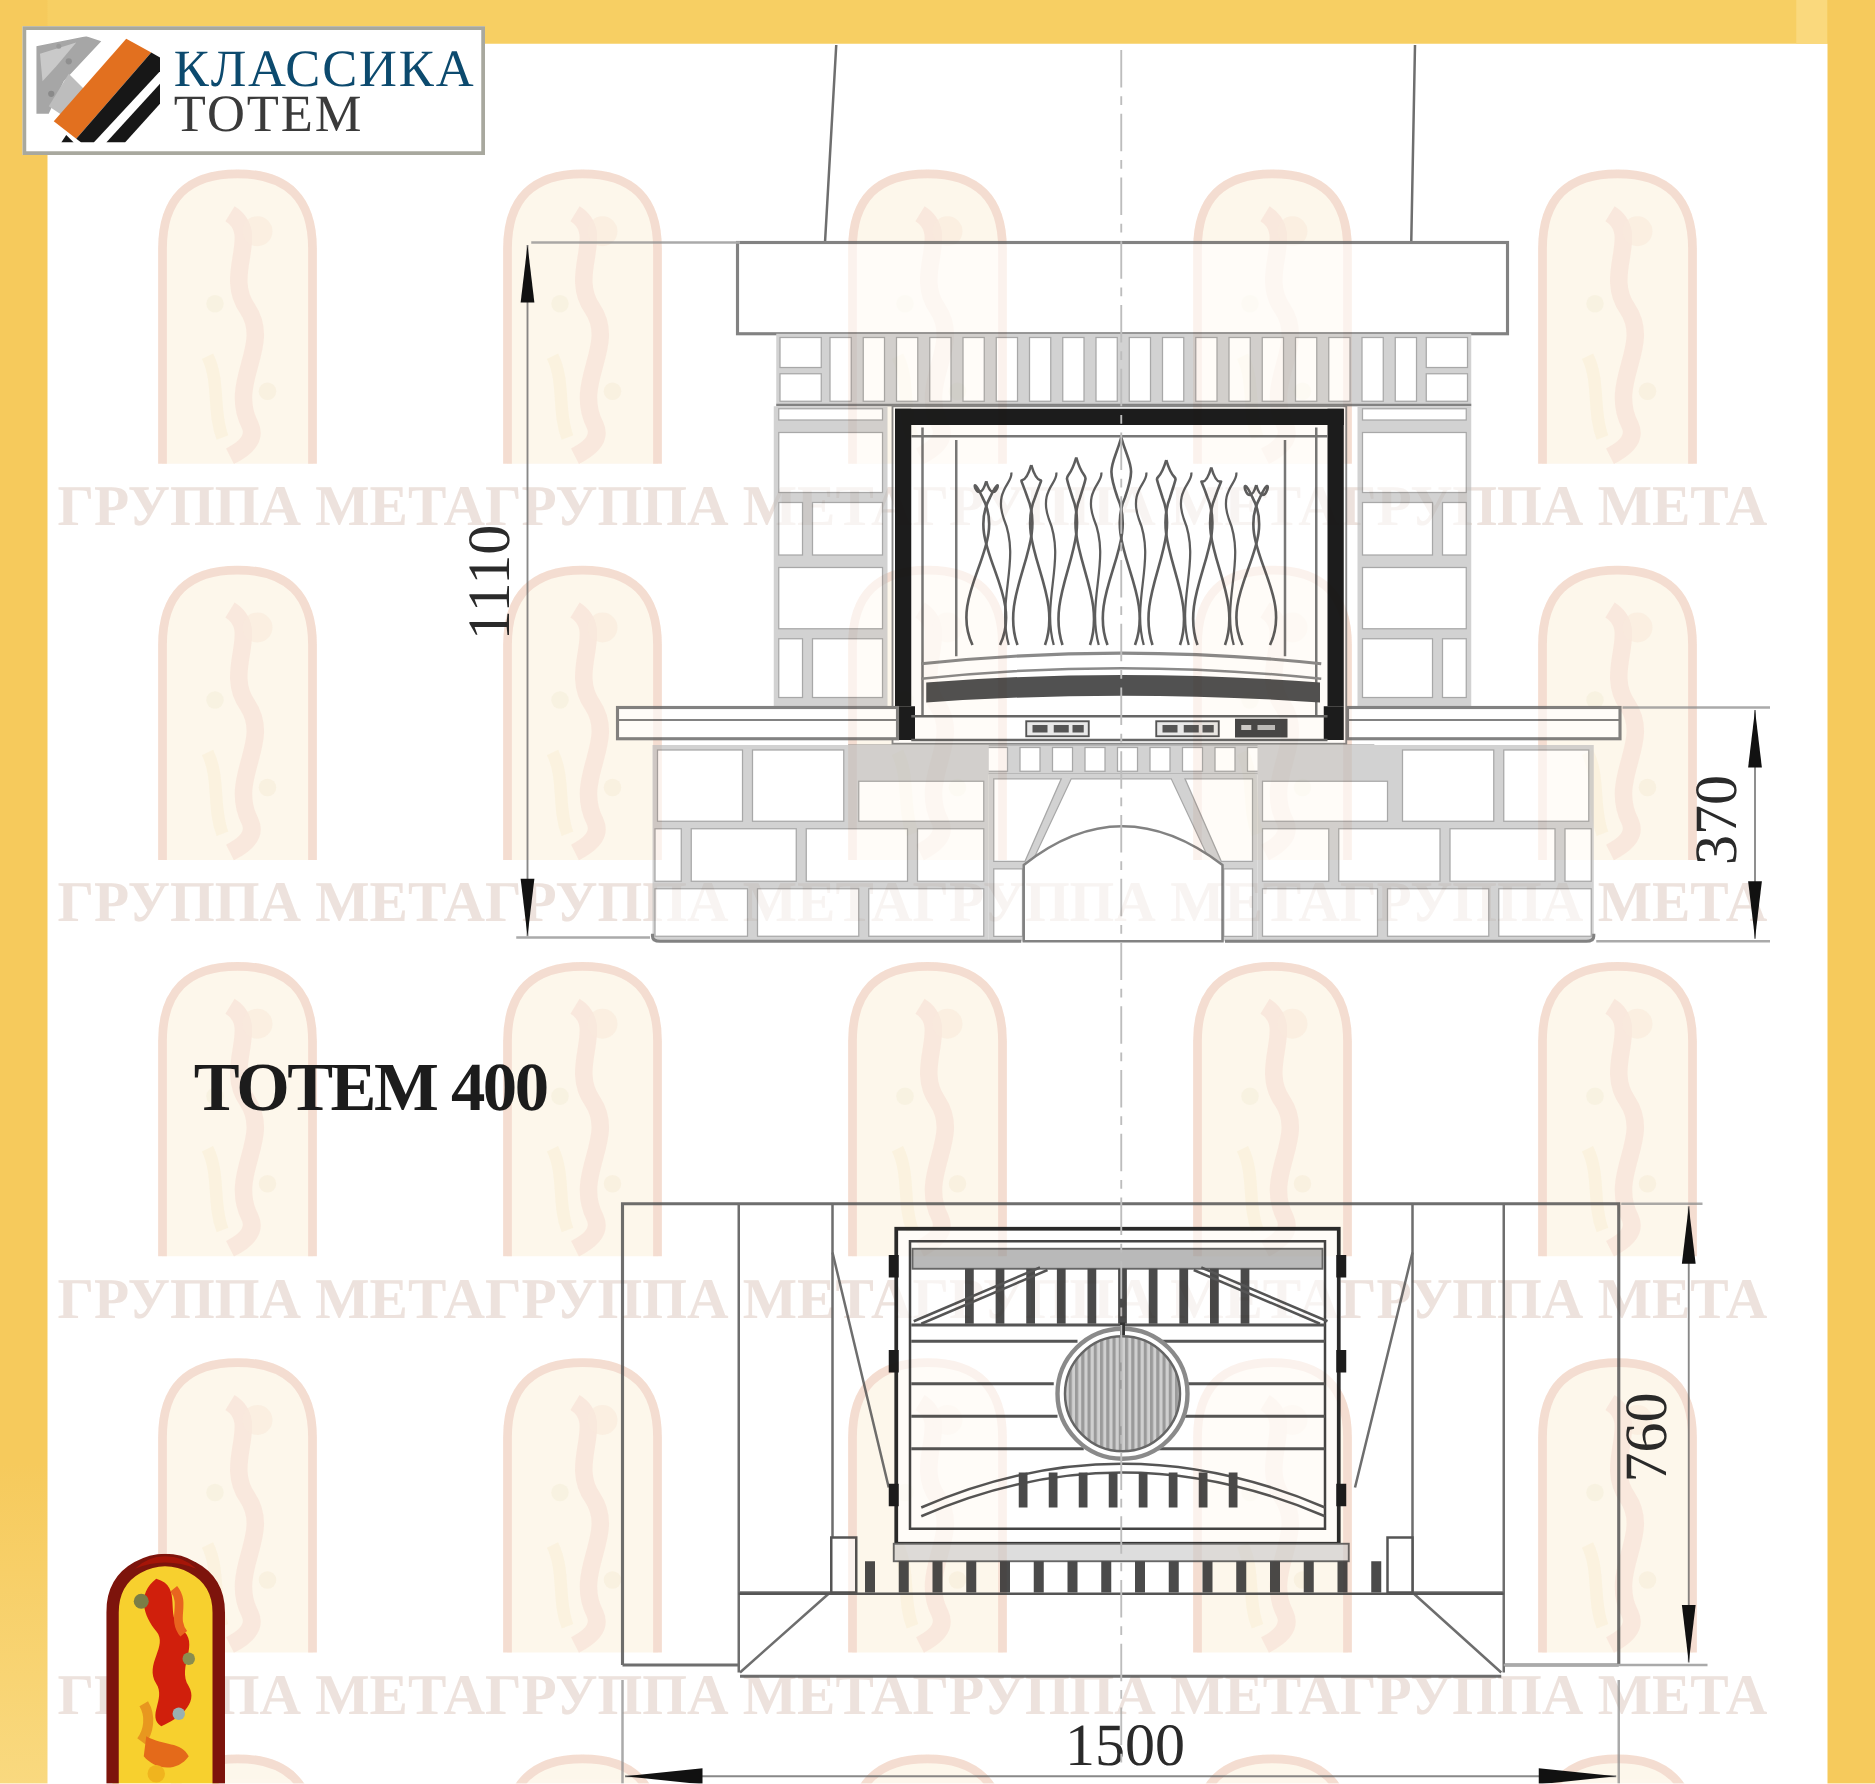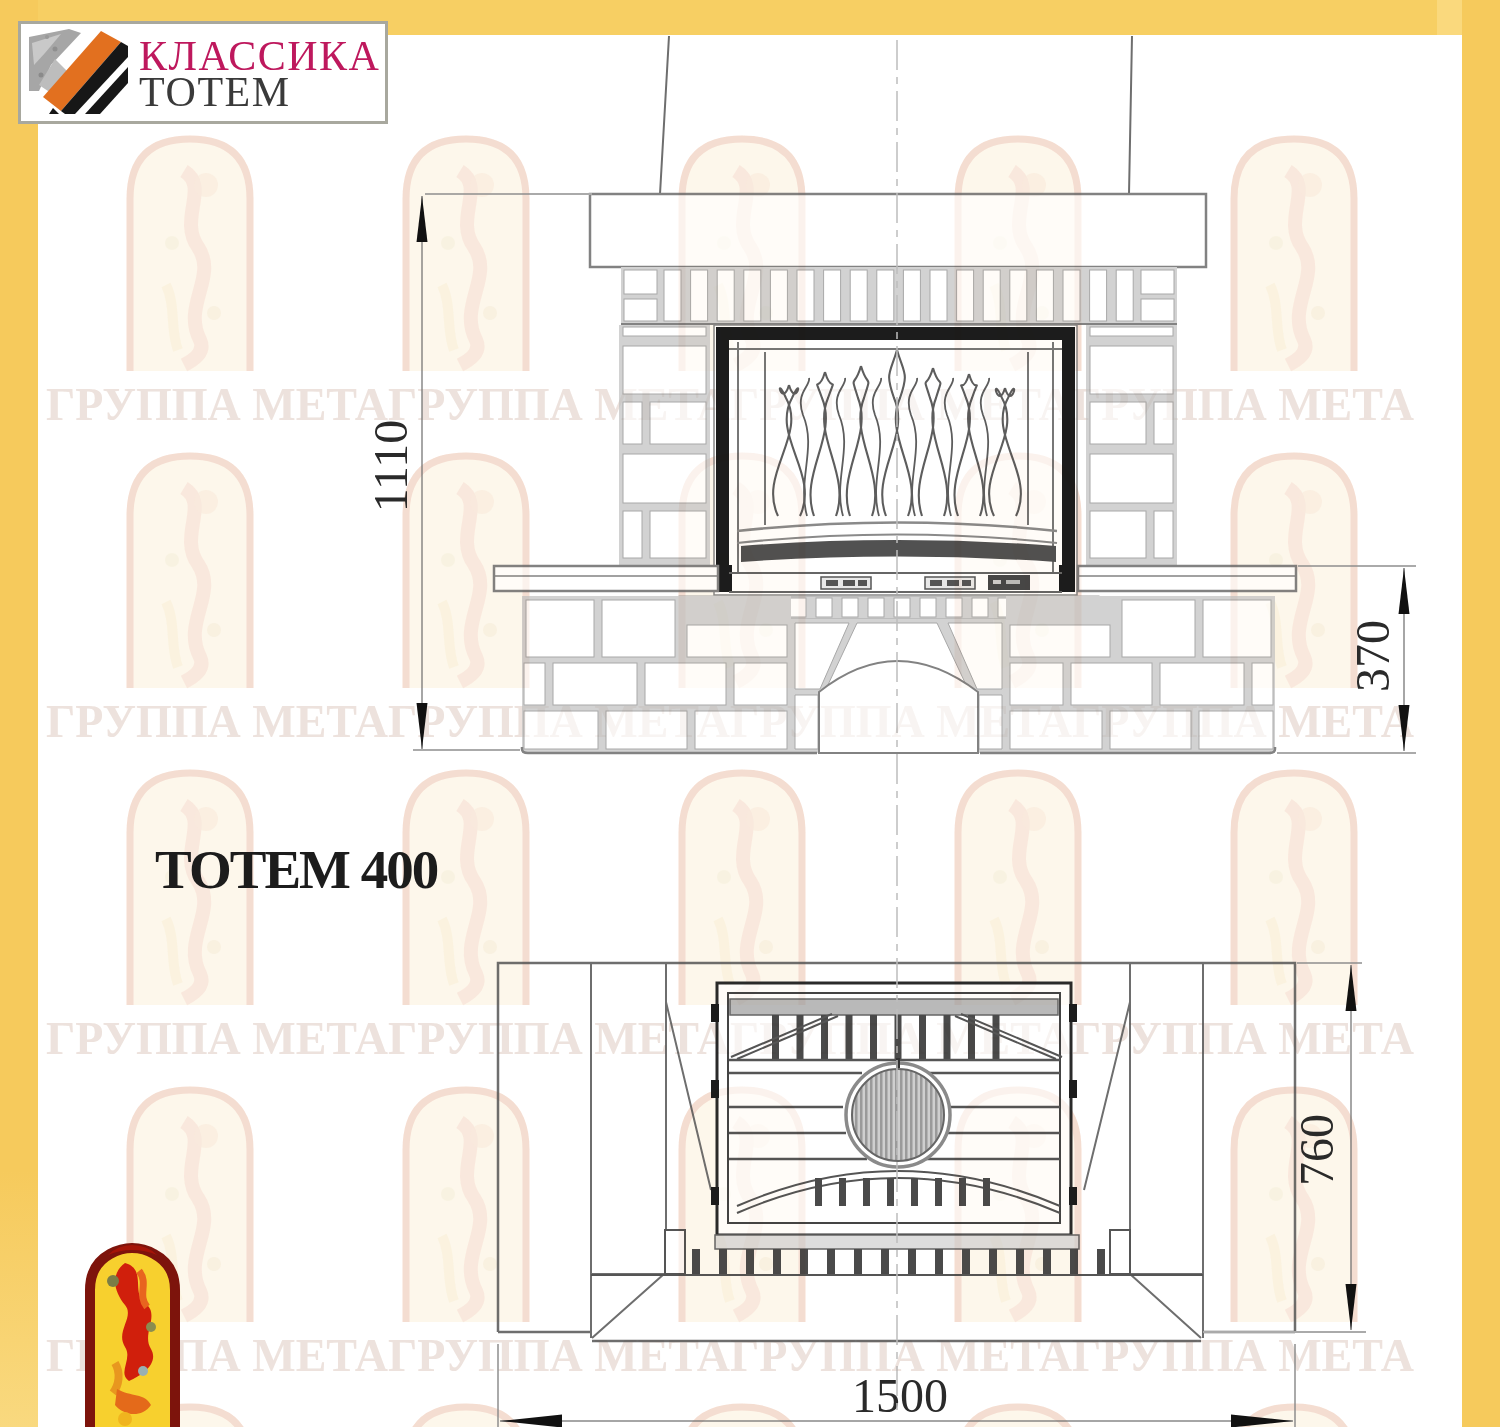--- a/index.html
+++ b/index.html
@@ -102,21 +102,21 @@
       <circle cx="26" cy="20" r="2.5" fill="#8f8f8f"></circle>
 <circle cx="34" cy="52" r="2.5" fill="#909090"></circle>
       <circle cx="18" cy="8" r="2" fill="#999"></circle>
 <polygon points="14,68 72,2 92,13 32,82" fill="#e2701f"></polygon>
 <polygon points="32,82 92,13 99,17 99,28 46,85 36,85" fill="#171717"></polygon>
 <polygon points="56,85 99,38 99,54 71,85" fill="#171717"></polygon>
 <polygon points="20,85 30,85 24,79" fill="#171717"></polygon>
 <polygon points="36,85 50,85 99,32 99,28 46,85" fill="#fff" opacity="0"></polygon>
 </svg>
 
-<div class="abs" style="left:139px;top:32px;z-index:5;font-family:'Liberation Serif',serif;font-size:42px;color:#be185d;letter-spacing:1.5px">КЛАССИКА</div>
+<div class="abs" style="left:139px;top:32px;z-index:5;font-family:'Liberation Serif',serif;font-size:42px;color:#0c4a6e;letter-spacing:1.5px">КЛАССИКА</div>
 
 <div class="abs" style="left:139px;top:68px;z-index:5;font-family:'Liberation Serif',serif;font-size:42px;color:#3a3a3a;letter-spacing:1.5px">ТОТЕМ</div>
 
 <svg class="abs" style="left:0;top:0;z-index:1" width="1500" height="1427" viewBox="0 0 1500 1427">
 
 <path d="M669,36 L660,194 M1132,36 L1129,194" stroke="#6e6e6e" stroke-width="2" fill="none"></path>
 
 <rect x="590" y="194" width="616" height="73" fill="#fff" stroke="#828282" stroke-width="2.5"></rect>
 
 <g>

